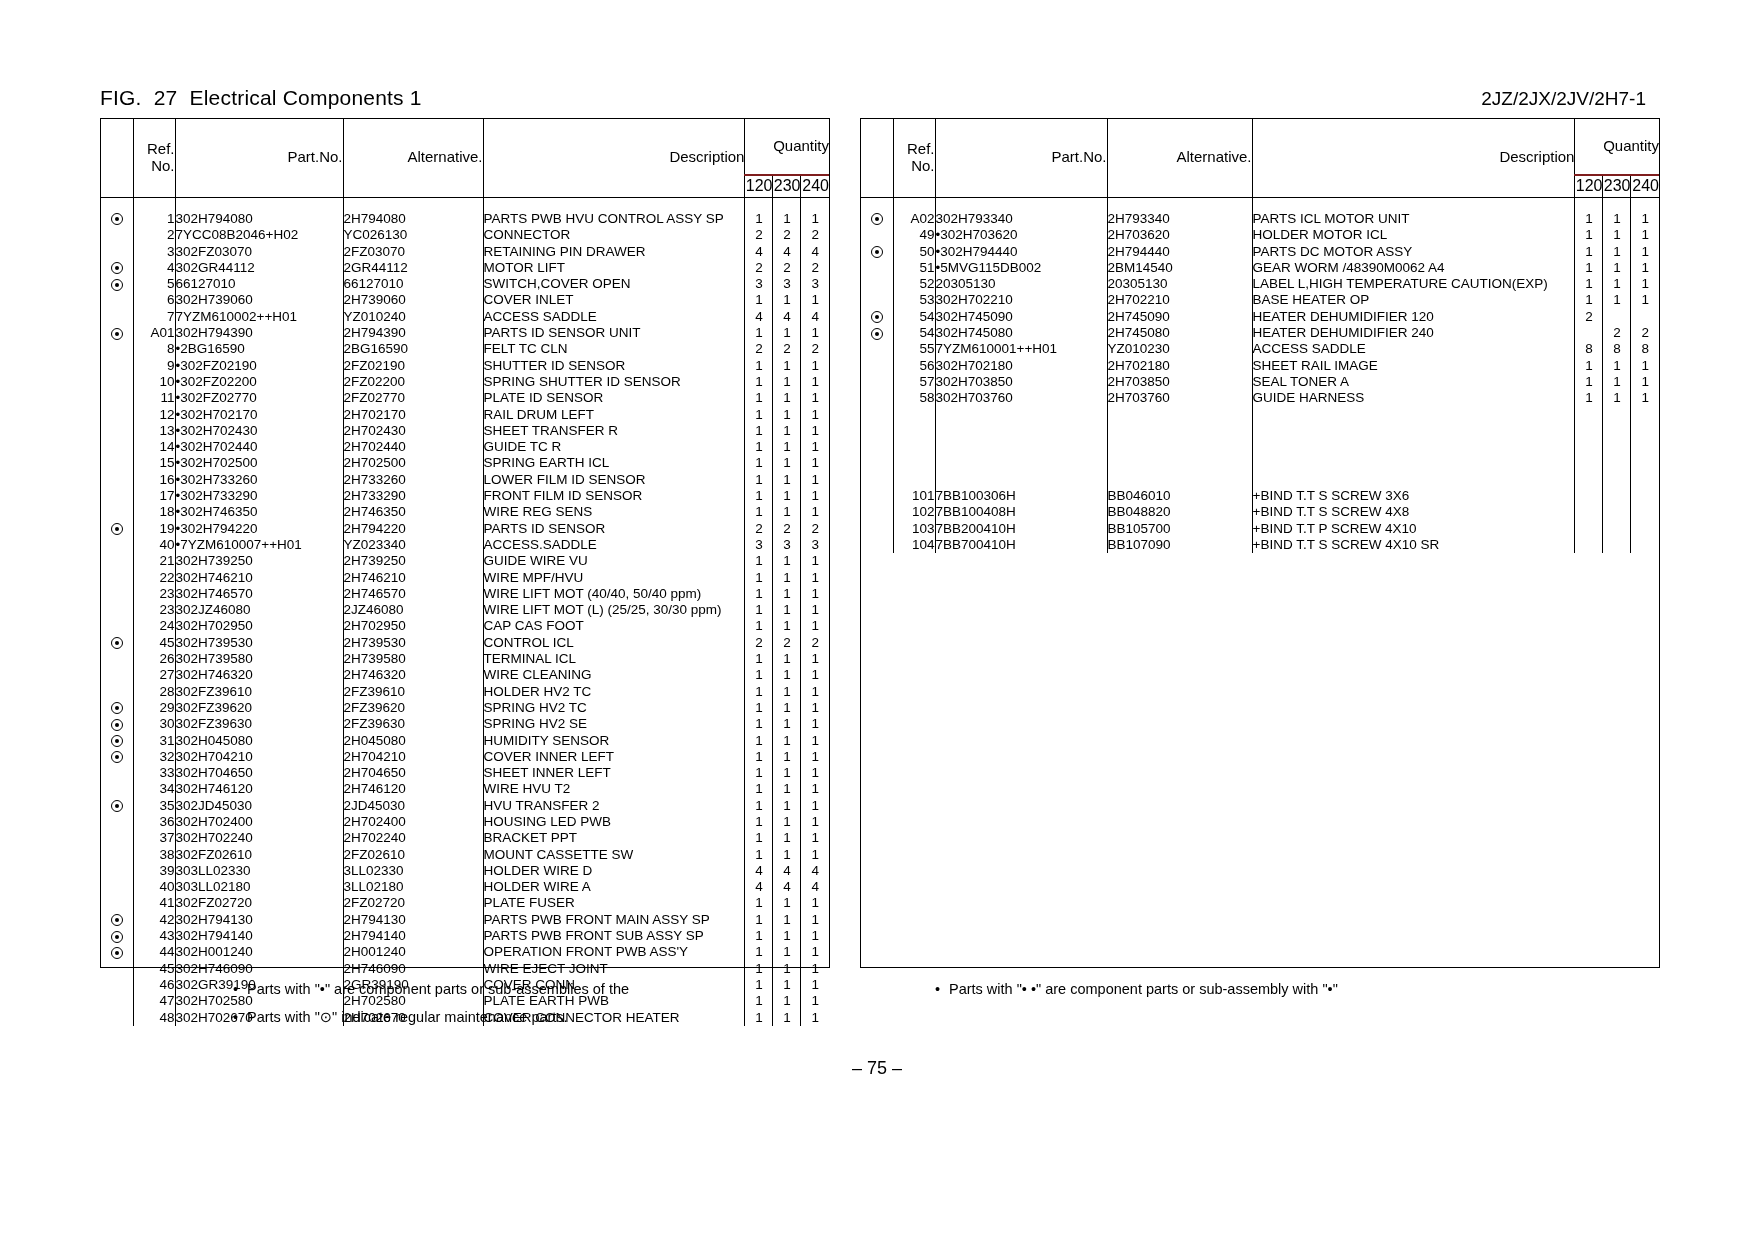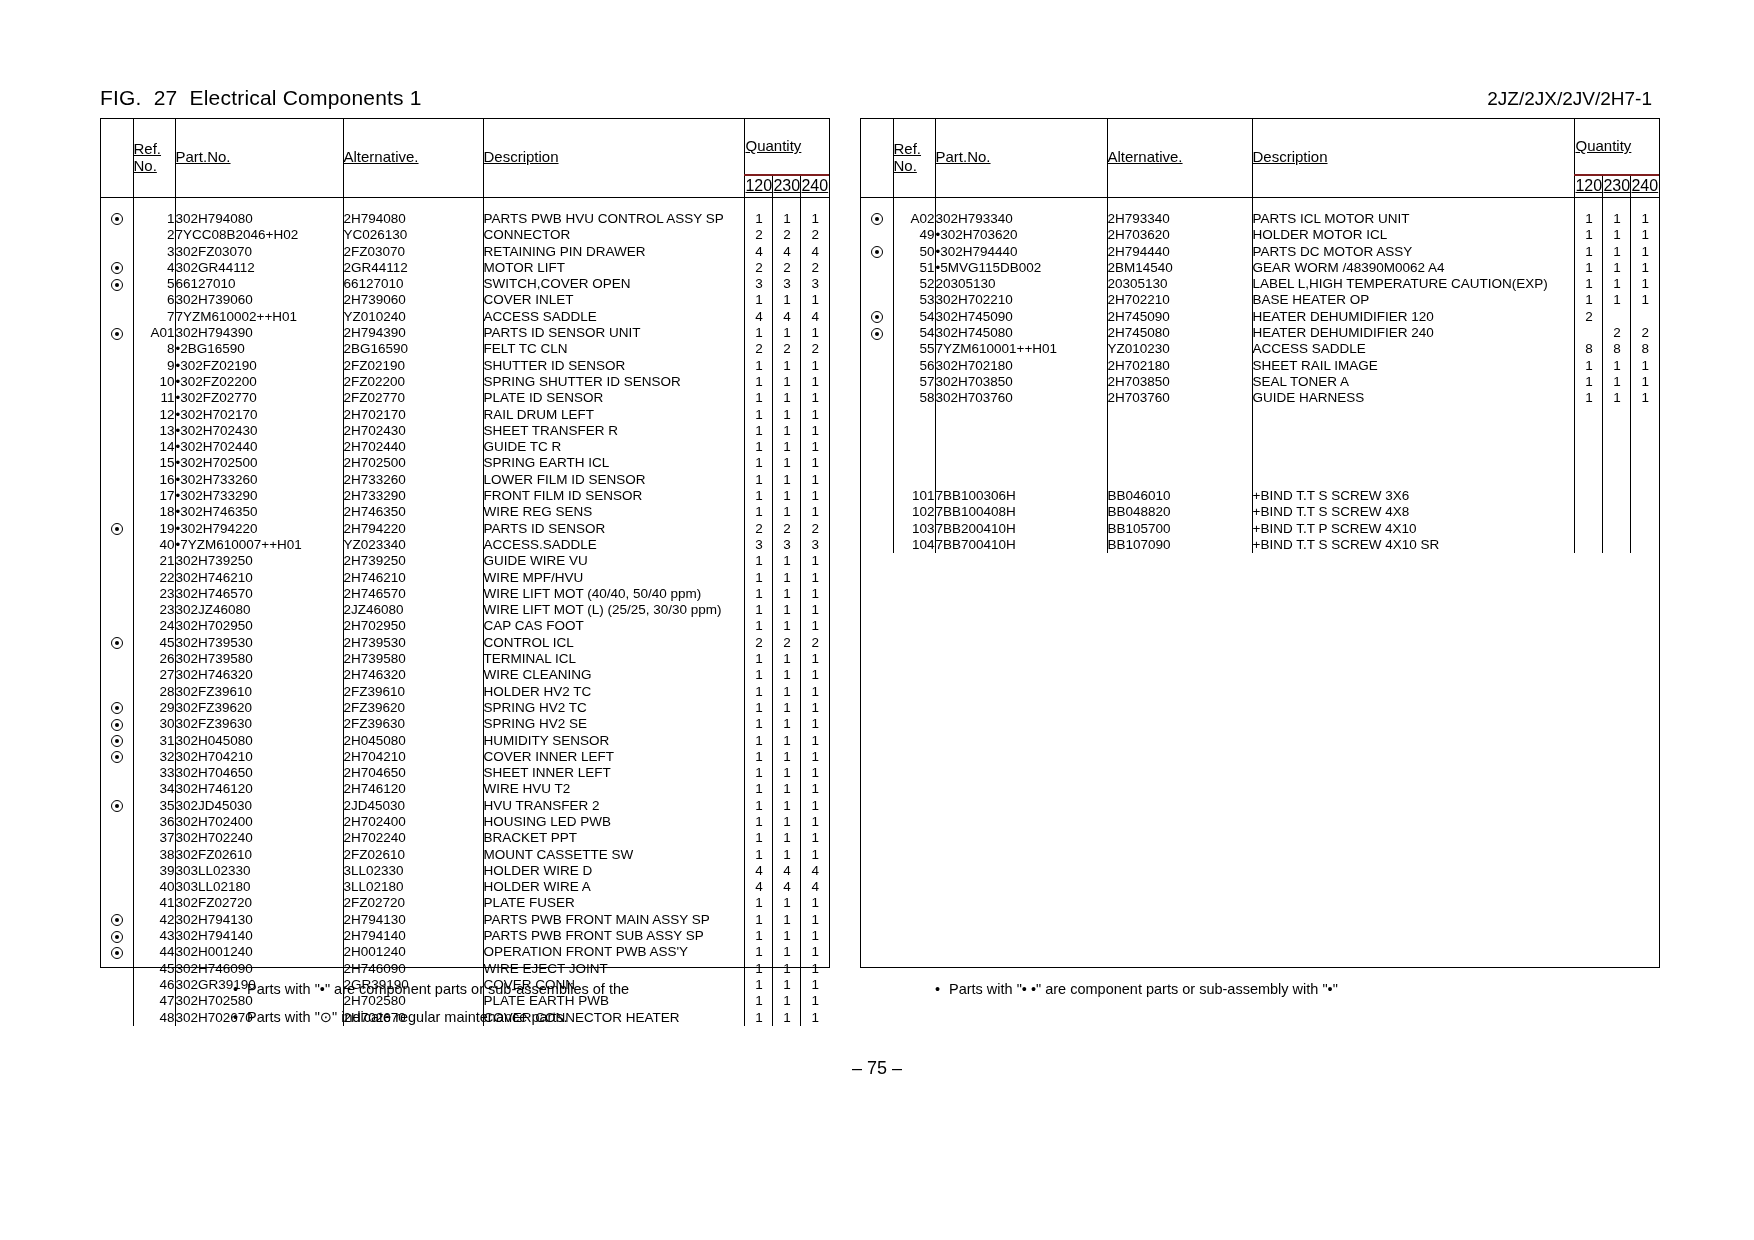--- a/index.html
+++ b/index.html
@@ -34,21 +34,21 @@
   .fig-title {
     position: absolute;
     left: 0;
     top: 0;
     font-size: 21px;
     letter-spacing: 0.2px;
     white-space: pre;
   }
   .model-code {
     position: absolute;
-    right: 8px;
+    right: 14px;
     top: 2px;
     font-size: 19px;
     white-space: pre;
   }
 
   
   .tbl-wrap {
     position: absolute;
     top: 118px;
     height: 850px;
@@ -69,25 +69,24 @@
     margin: 0;
     vertical-align: middle;
     font-weight: normal;
   }
 
   
   thead th {
     border-bottom: 1px solid #000;
     border-right: 1px solid #000;
     font-size: 15px;
-    text-align: left;
+    text-align: right;
     line-height: 1.12;
     height: 56px;
     box-sizing: border-box;
-    text-decoration: underline;
   }
   thead th.no-right { border-right: none; }
   thead tr.sub th {
     height: 22px;
     font-size: 16px;
     border-top: 2px solid #7f1d1d;
   }
 
   
   .c-mark  { width: 32px; }

